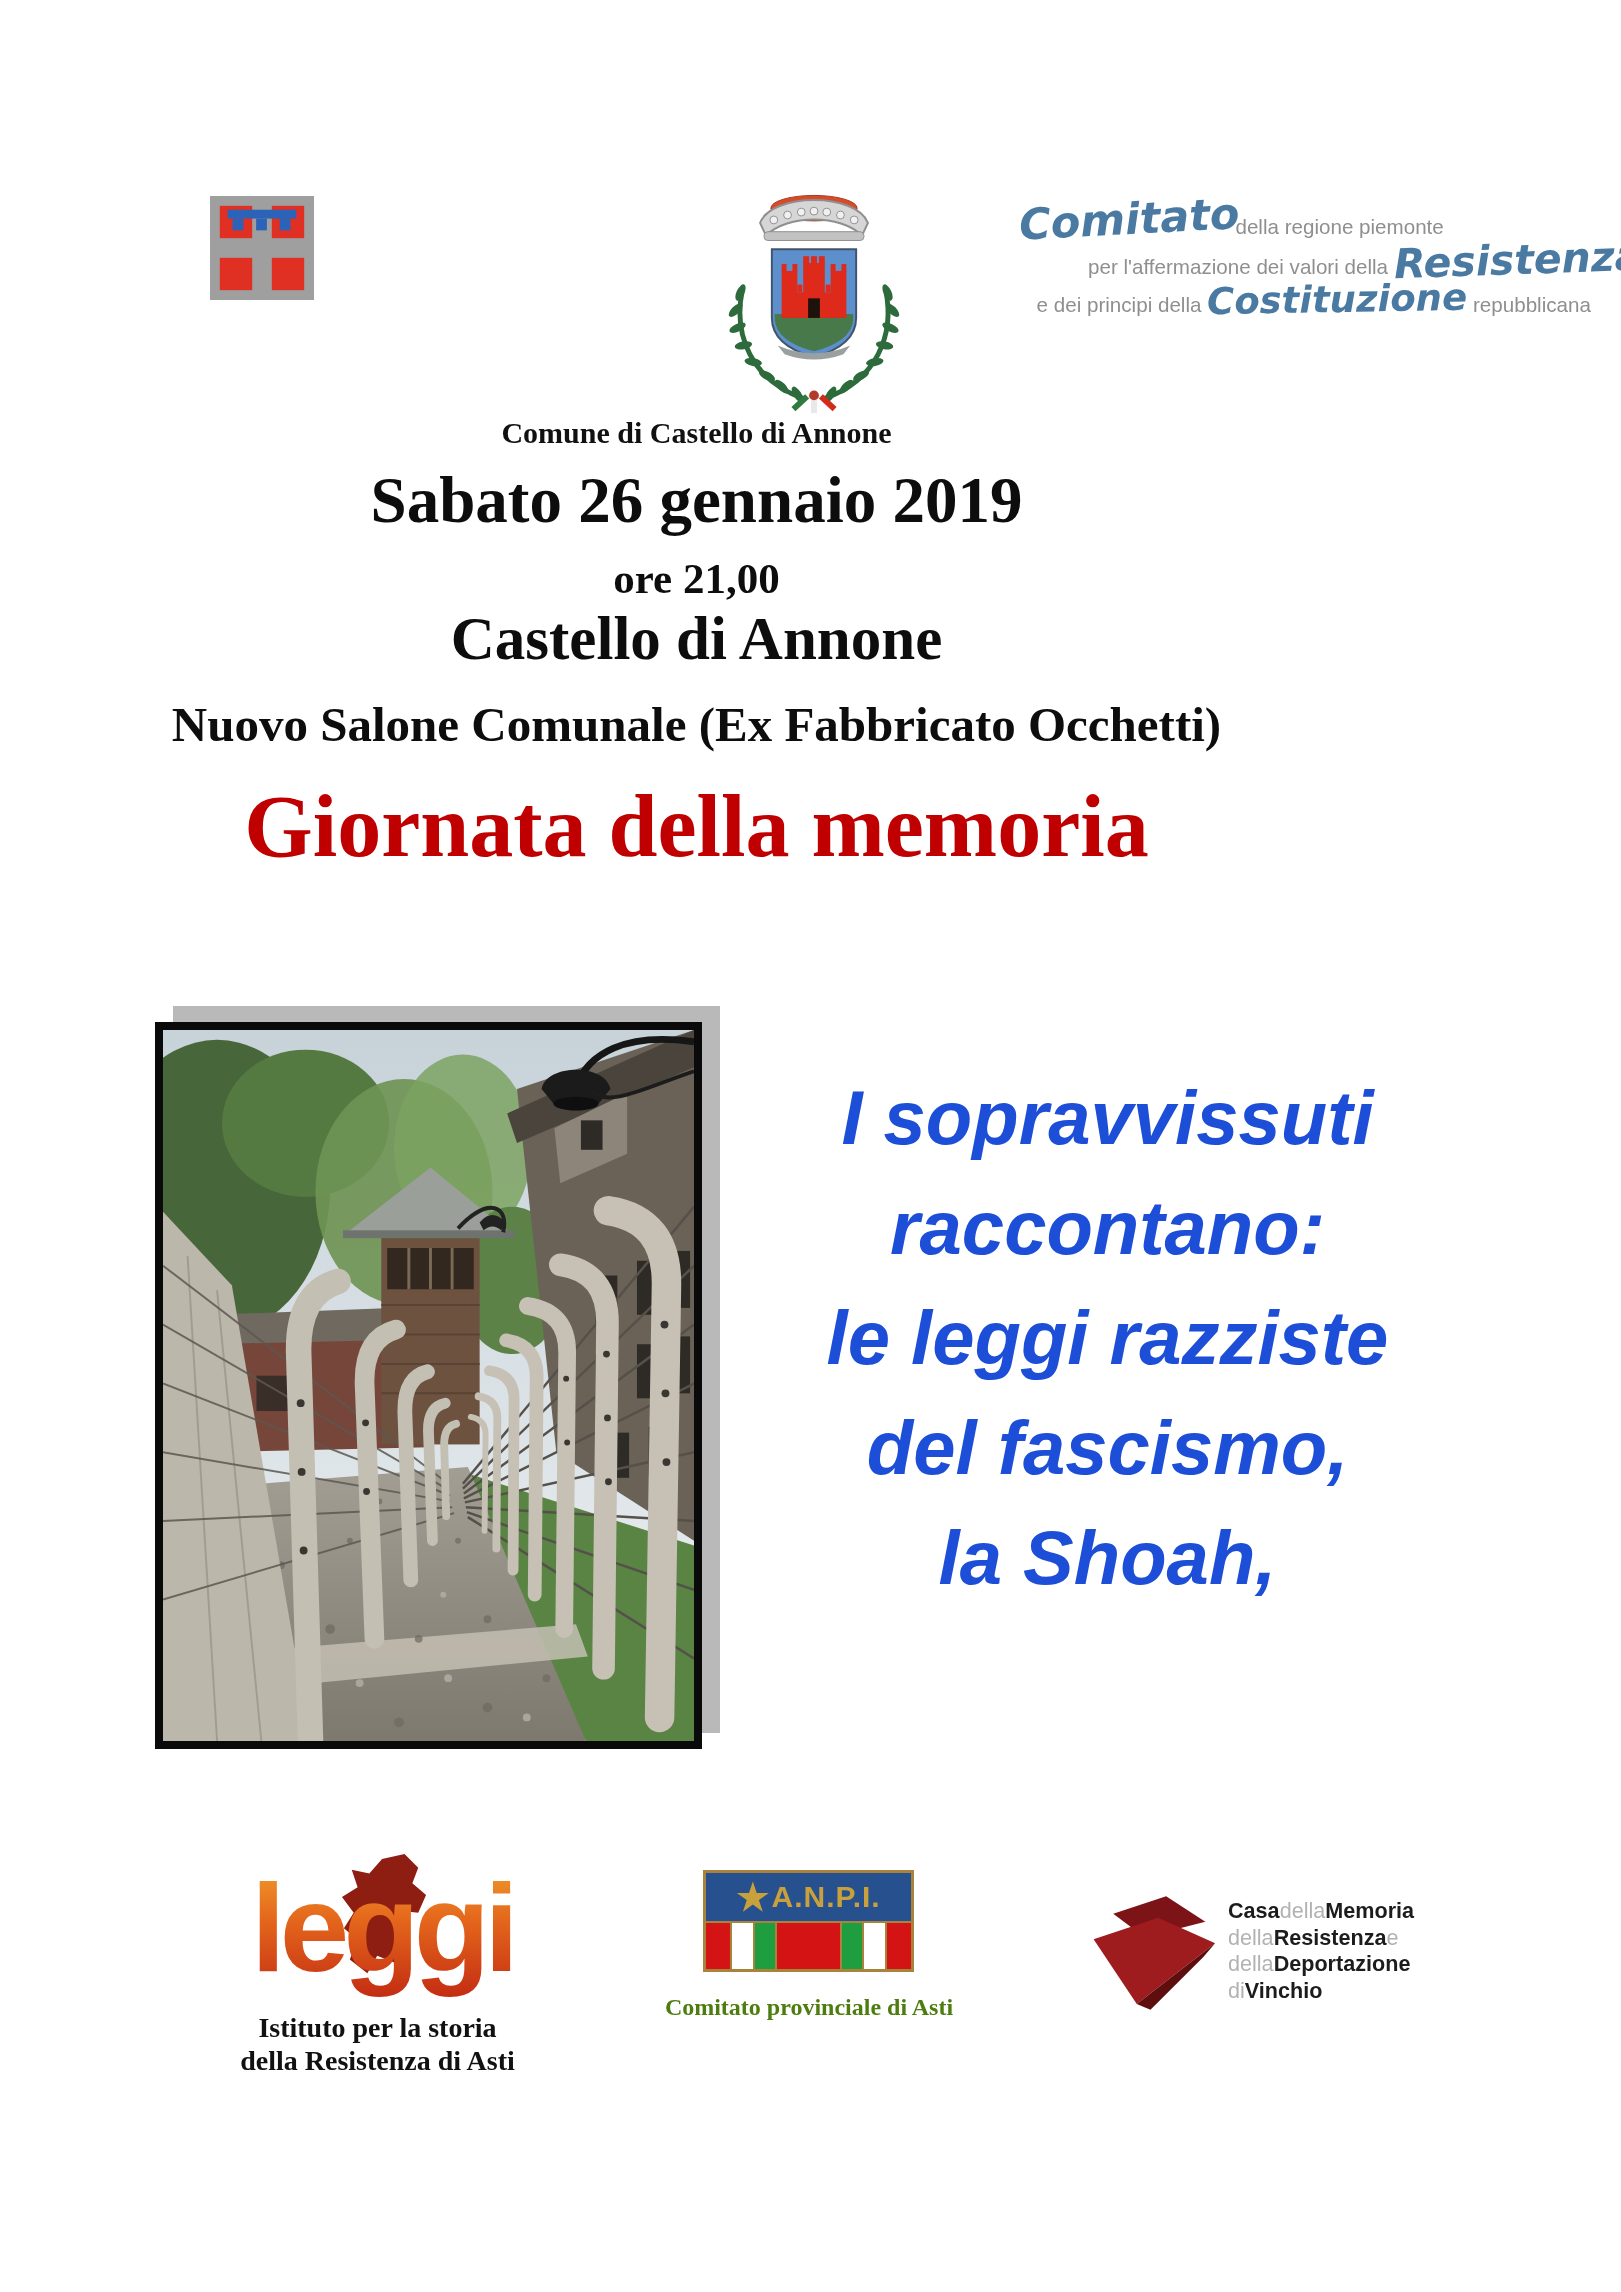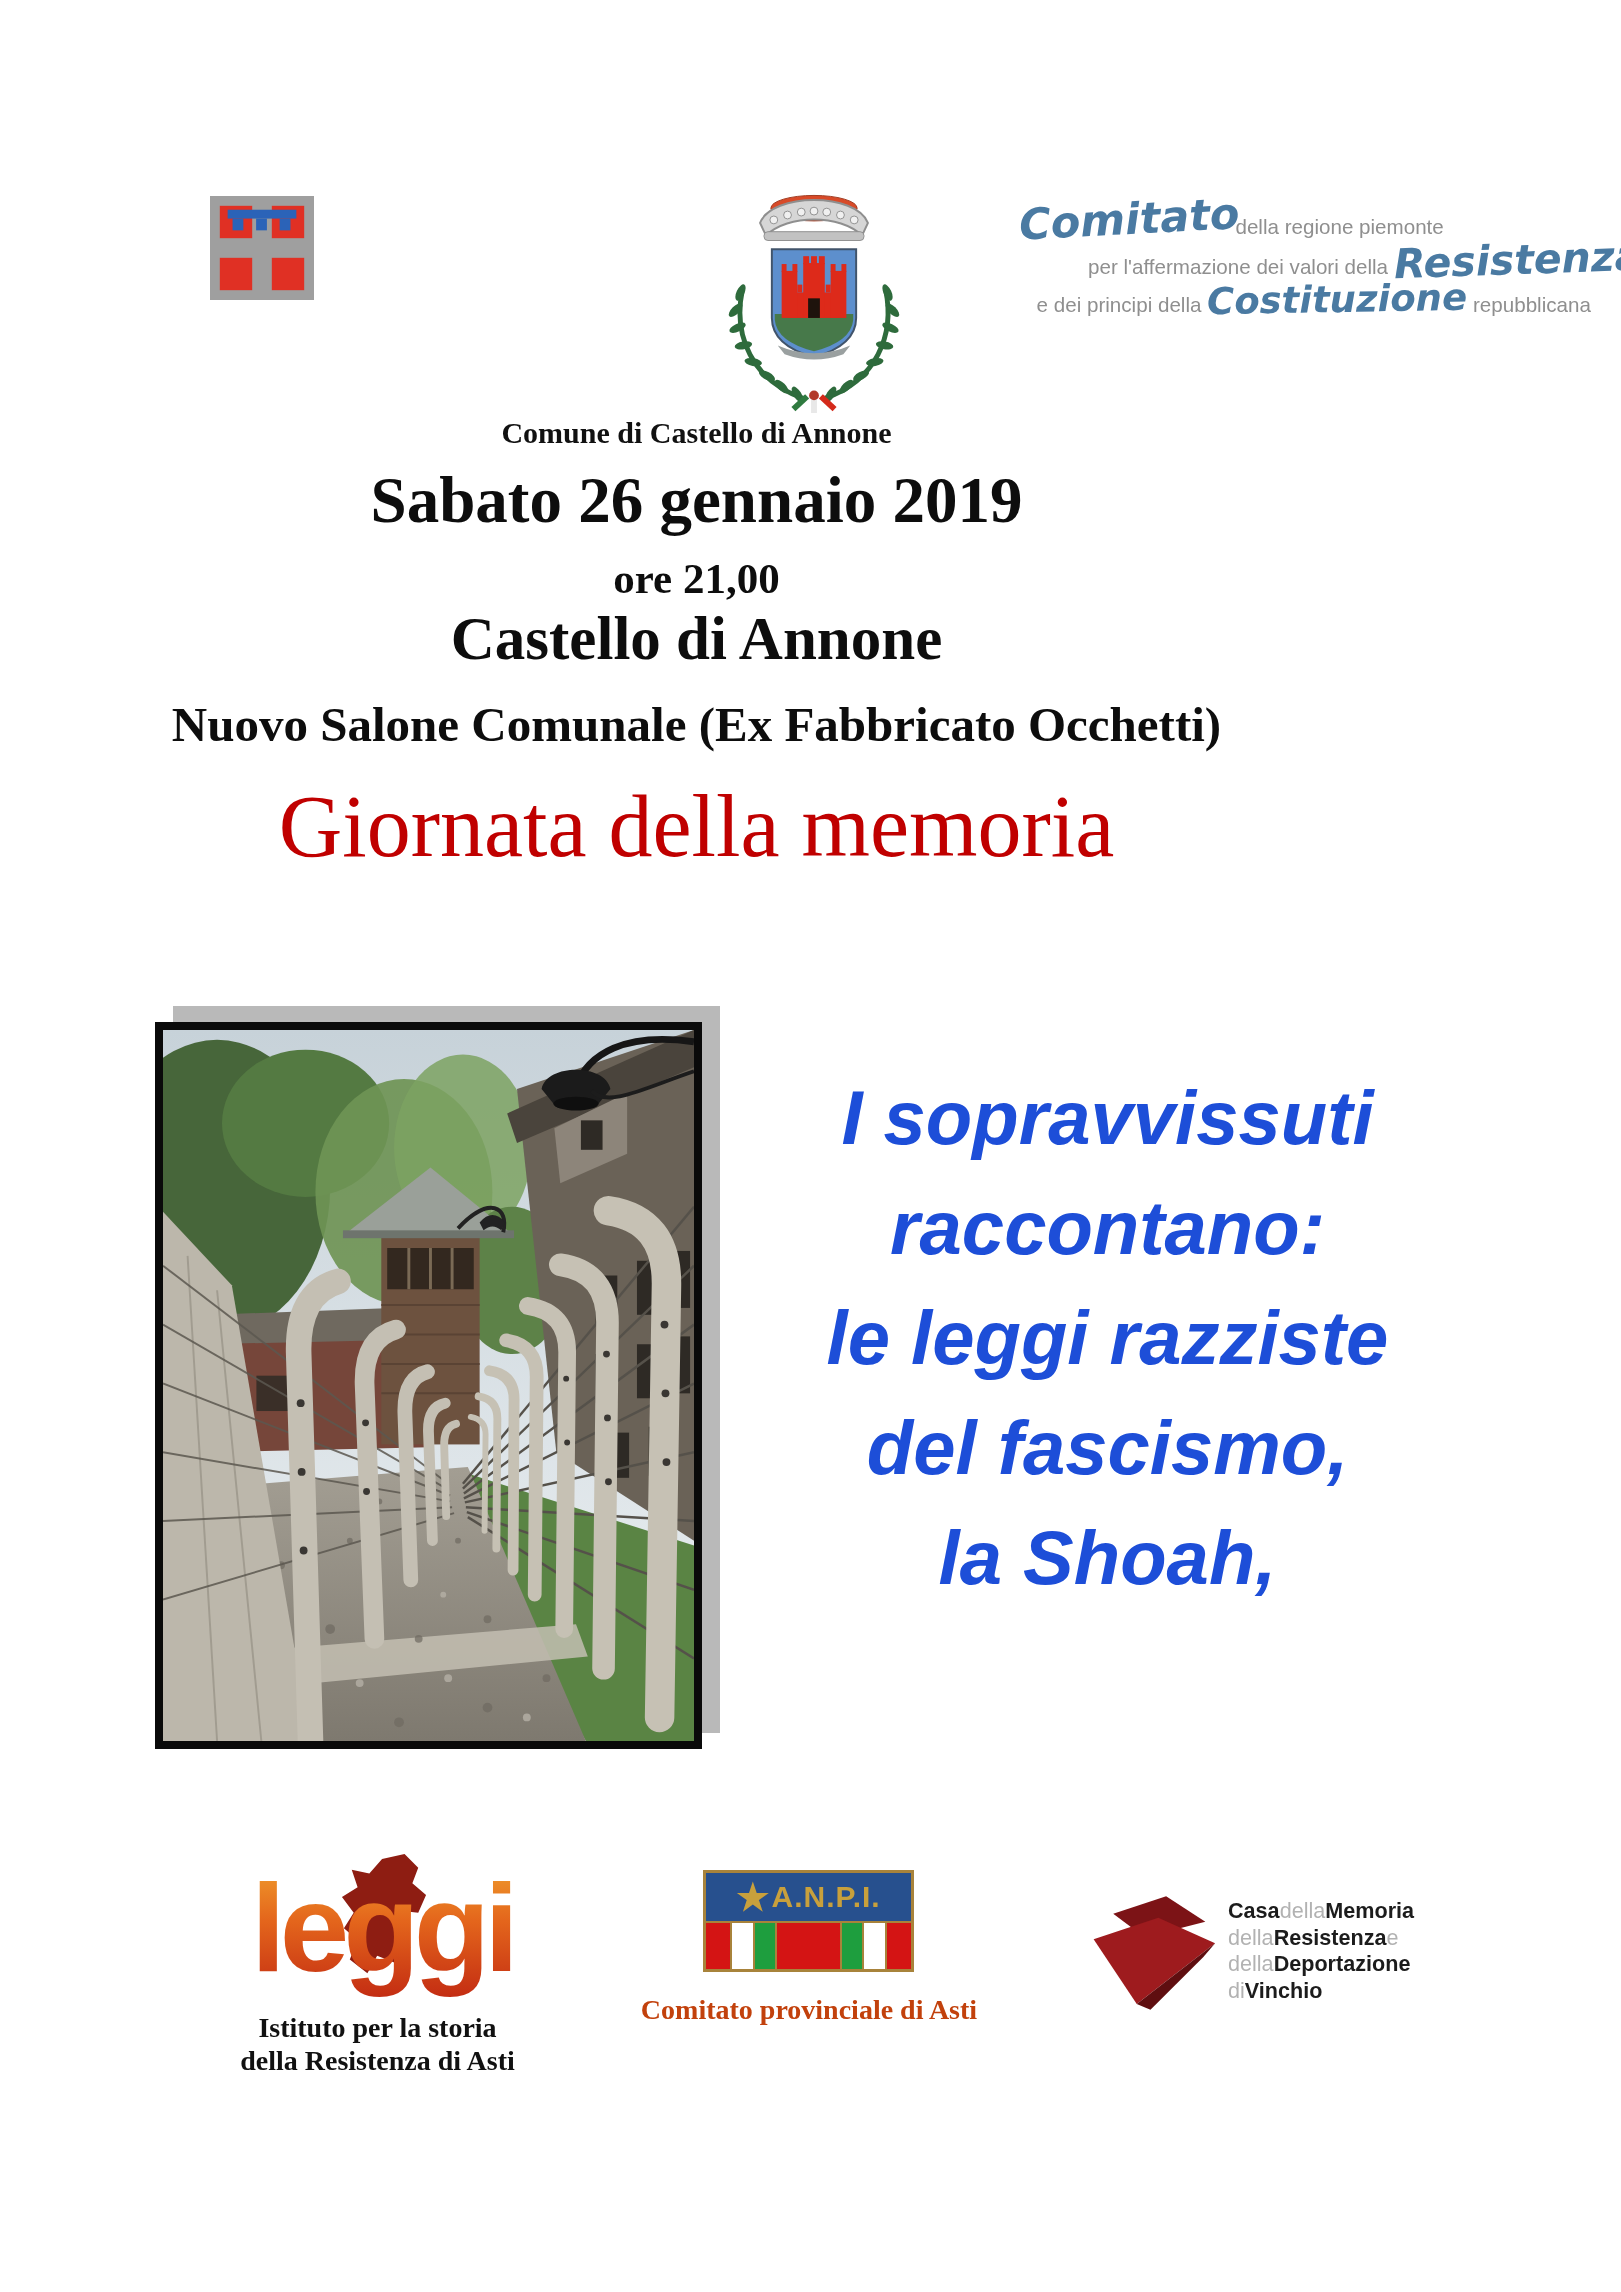--- a/index.html
+++ b/index.html
@@ -24,21 +24,21 @@
   .comitato .h2{font-size:41px;transform:rotate(-2deg);}
   .comitato .h3{font-size:37px;transform:rotate(-1deg);}
   .comitato .r1{margin-left:-3.9px;}
 
   
   .comune-caption{top:416px;font-size:30px;font-weight:bold;color:#111;}
   .event-date{top:463px;font-size:65px;font-weight:bold;color:#0d0d0d;}
   .event-time{top:554px;font-size:43px;font-weight:bold;color:#0d0d0d;}
   .event-place{top:604px;font-size:61px;font-weight:bold;color:#0d0d0d;}
   .event-venue{top:696px;font-size:49px;font-weight:bold;color:#0d0d0d;}
-  .event-title{top:776px;font-size:88px;font-weight:normal;color:#c00000;}
+  .event-title{top:776px;font-size:88px;font-weight:bold;color:#c00000;}
 
   
   .photo-shadow{left:173px;top:1006px;width:547px;height:727px;background:#b9b9b9;}
   .photo{left:155px;top:1022px;width:547px;height:727px;box-sizing:border-box;
          border:8.8px solid #0a0a0a;background:#cfd6da;}
   .photo svg{display:block;width:100%;height:100%;}
 
   
   .subject{left:737px;top:1063px;width:741px;text-align:center;
            font-family:"Liberation Sans", sans-serif;font-weight:bold;font-style:italic;
@@ -64,21 +64,21 @@
   .anpi-star{font-size:37px;line-height:1;margin-right:2px;}
   .anpi-name{font-size:30px;letter-spacing:1px;}
   .anpi-stripes{flex:1;display:flex;}
   .anpi-stripes span{height:100%;margin-right:2px;}
   .anpi-stripes span:last-child{margin-right:0;}
   .s-red{background:#d41414;} .s-white{background:#ffffff;} .s-green:
   {background:#1e9e3e;}
   .s-green{background:#1e9e3e;}
   .w1{flex:1.2;} .w2{flex:1;} .w3{flex:3.1;}
   .anpi-caption{left:608px;top:1994px;width:402px;text-align:center;
-                font-size:28px;font-weight:bold;color:#c2410c;}
+                font-size:24px;font-weight:bold;color:#4d7c0f;}
 
   
   .casa-shape{left:1076px;top:1892px;}
   .casa-text{left:1228px;top:1898px;font-family:"Liberation Sans", sans-serif;
              font-size:21.6px;line-height:26.5px;white-space:nowrap;}
   .casa-text b{color:#1c1c1c;font-weight:bold;}
   .casa-text i{color:#b2b2b2;font-style:normal;font-weight:normal;}
 </style>
 </head>
 <body>

